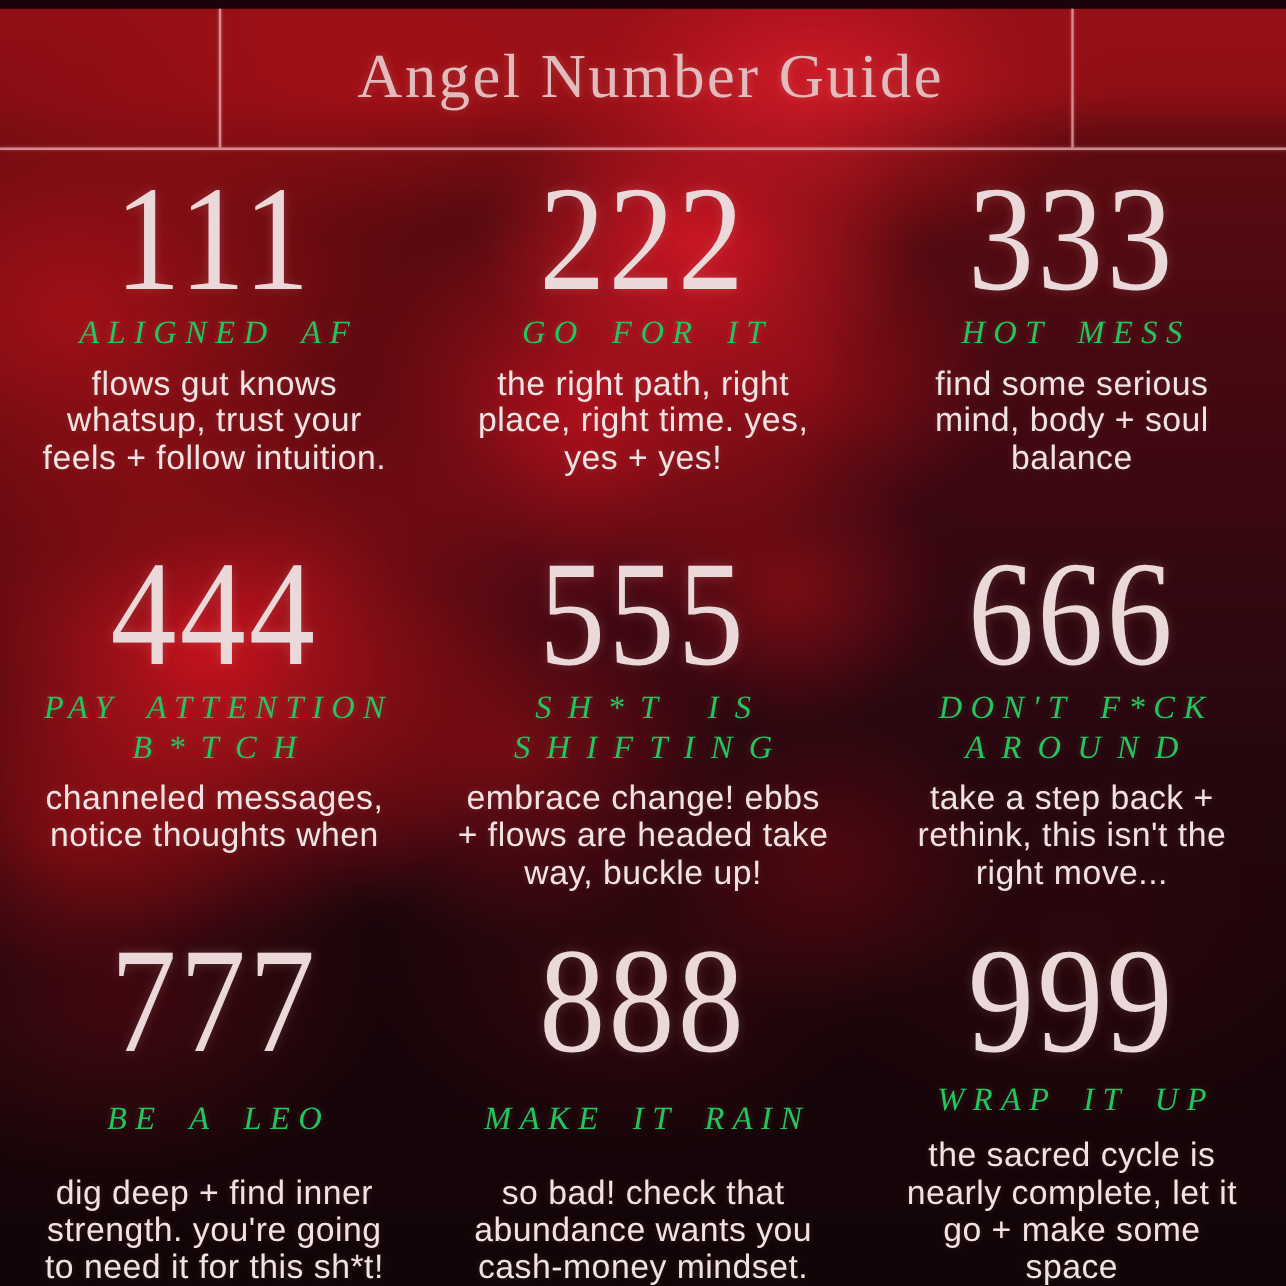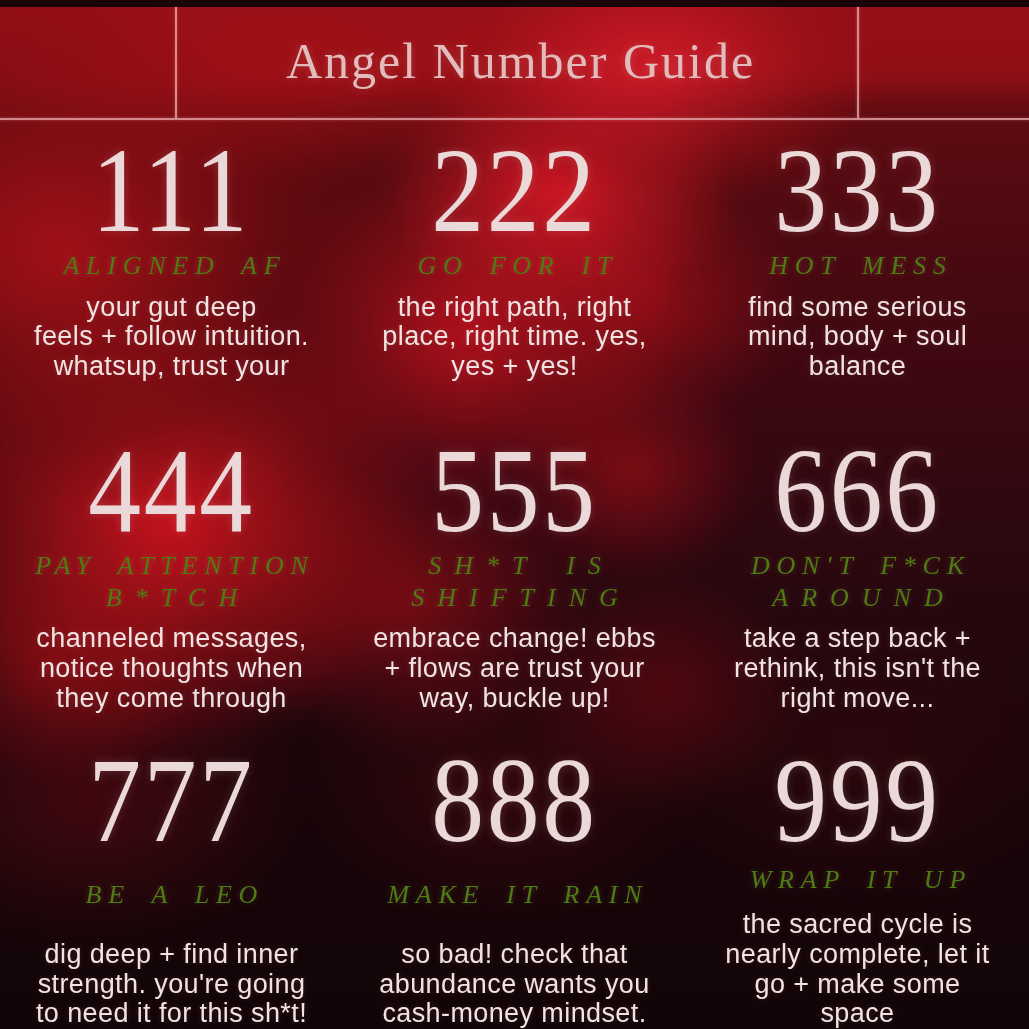--- a/index.html
+++ b/index.html
@@ -71,21 +71,21 @@
   .cell.row3{padding-top:12px;justify-content:space-between;}
   .number{
     font-family:"Liberation Serif",serif;font-weight:400;
     font-size:120px;line-height:.95;color:#ead9d8;
     letter-spacing:3px;transform:scaleX(.88);transform-origin:center top;
     text-shadow:0 0 10px rgba(255,215,215,.18);
   }
   .title{margin-top:2px;}
   .title-line{
     font-family:"Liberation Serif",serif;font-style:italic;
-    font-size:26px;line-height:1.22;color:#4d7c0f;
+    font-size:26px;line-height:1.22;color:#22c55e;
     letter-spacing:.26em;word-spacing:.3em;text-indent:.26em;
     white-space:nowrap;
     text-shadow:0 0 6px rgba(255,210,210,.18);
   }
   .title-line.spread{letter-spacing:.5em;text-indent:.5em;}
   .body{margin-top:11px;}
   .body-line{
     font-size:27px;line-height:1.1;color:#f2e3e3;
     letter-spacing:.4px;white-space:nowrap;
     text-shadow:0 0 6px rgba(255,220,220,.15);
@@ -106,23 +106,23 @@
   <div class="hrule"></div>
 
   <main class="grid">
 
     <section class="cell row1">
       <div class="number">111</div>
       <div class="title">
         <div class="title-line">ALIGNED AF</div>
       </div>
       <div class="body">
-        <div class="body-line">your gut deep</div>
+        <div class="body-line">flows gut knows</div>
+        <div class="body-line">whatsup, trust your</div>
         <div class="body-line">feels + follow intuition.</div>
-        <div class="body-line">whatsup, trust your</div>
       </div>
     </section>
 
     <section class="cell row1">
       <div class="number">222</div>
       <div class="title">
         <div class="title-line">GO FOR IT</div>
       </div>
       <div class="body">
         <div class="body-line">the right path, right</div>
@@ -145,33 +145,32 @@
 
     <section class="cell row2">
       <div class="number">444</div>
       <div class="title">
         <div class="title-line">PAY ATTENTION</div>
         <div class="title-line spread">B*TCH</div>
       </div>
       <div class="body">
         <div class="body-line">channeled messages,</div>
         <div class="body-line">notice thoughts when</div>
-        <div class="body-line">they come through</div>
       </div>
     </section>
 
     <section class="cell row2">
       <div class="number">555</div>
       <div class="title">
         <div class="title-line spread">SH*T IS</div>
         <div class="title-line spread">SHIFTING</div>
       </div>
       <div class="body">
         <div class="body-line">embrace change! ebbs</div>
-        <div class="body-line">+ flows are trust your</div>
+        <div class="body-line">+ flows are headed take</div>
         <div class="body-line">way, buckle up!</div>
       </div>
     </section>
 
     <section class="cell row2">
       <div class="number">666</div>
       <div class="title">
         <div class="title-line">DON'T F*CK</div>
         <div class="title-line spread">AROUND</div>
       </div>

